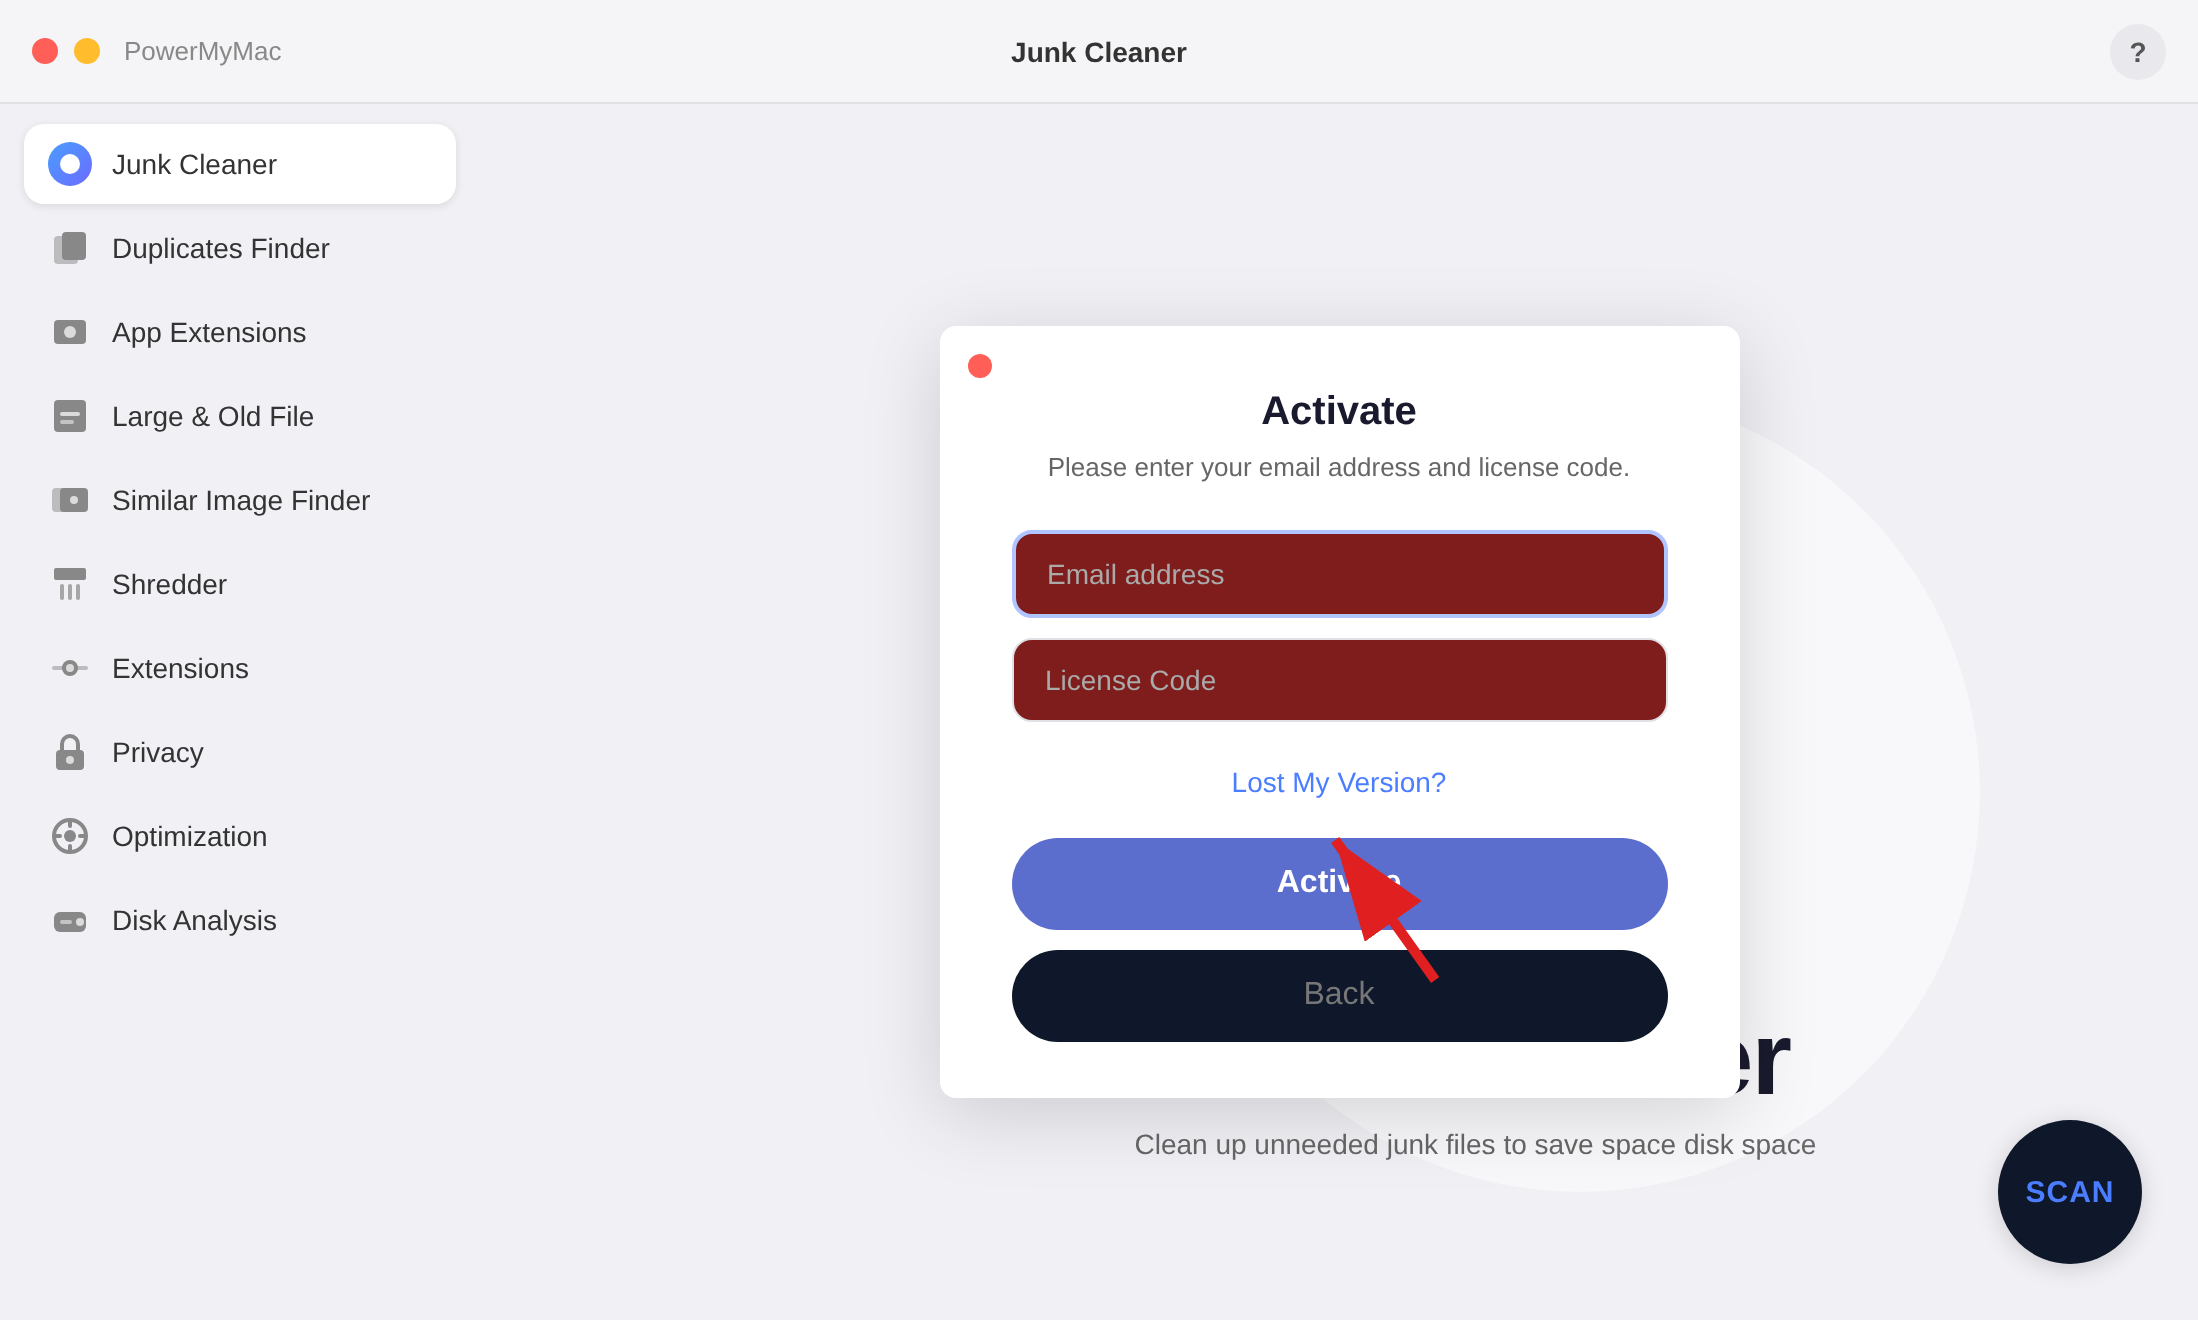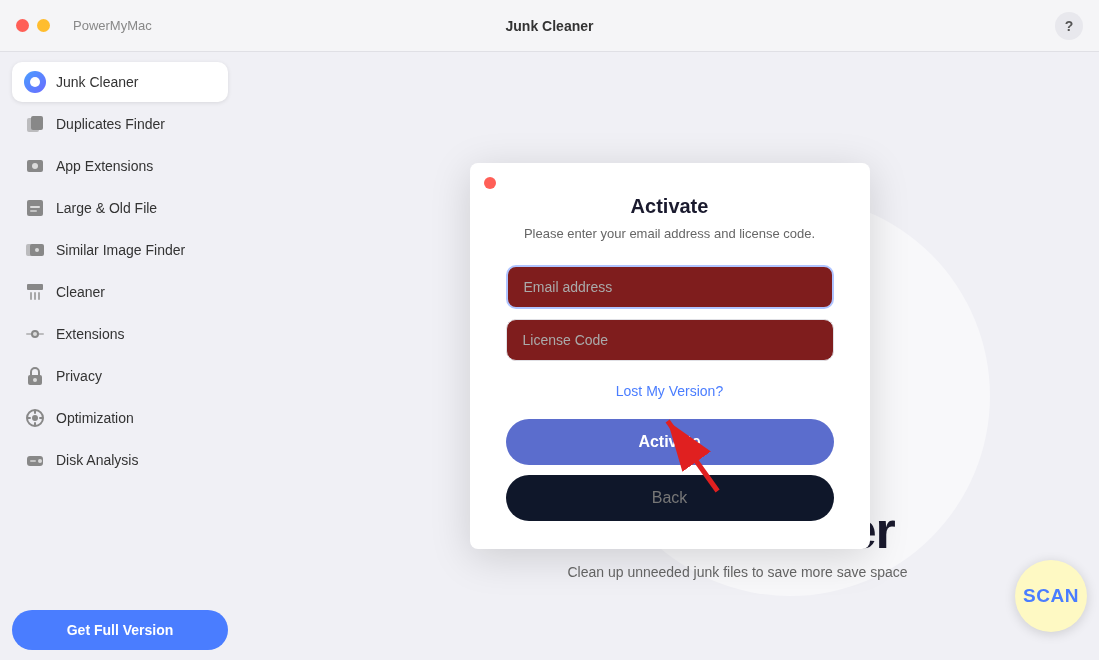--- a/index.html
+++ b/index.html
@@ -30,21 +30,21 @@
       align-items: center;
     }
     .traffic-light {
       width: 13px;
       height: 13px;
       border-radius: 50%;
     }
     .tl-red { background: #ff5f57; }
     .tl-yellow { background: #ffbd2e; }
     .app-name {
-      margin-left: 23px;
+      margin-left: 12px;
       font-size: 13px;
       color: #888;
       font-weight: 500;
     }
     .titlebar-center {
       position: absolute;
       left: 50%;
       transform: translateX(-50%);
       font-size: 14px;
       font-weight: 600;
@@ -177,28 +177,28 @@
     .bg-app-subtitle {
       font-size: 14px;
       color: #666;
       margin-top: 4px;
     }
 
     
     .scan-btn {
       position: absolute;
       bottom: 28px;
-      right: 12px;
+      right: 28px;
       width: 72px;
       height: 72px;
       border-radius: 50%;
-      background: #fef9c3;
+      background: #0f172a;
       border: none;
       box-shadow: 0 2px 12px rgba(0,0,0,0.15);
-      font-size: 19px;
+      font-size: 15px;
       font-weight: 700;
       color: #4a7dff;
       cursor: pointer;
       letter-spacing: 0.5px;
     }
 
     
     .modal-overlay {
       position: absolute;
       top: 0; left: 0; right: 0; bottom: 0;
@@ -366,21 +366,21 @@
 
     <div class="sidebar-item">
       <div class="sidebar-icon">
         <svg width="20" height="20" viewBox="0 0 20 20" fill="none">
           <rect x="2" y="2" width="16" height="6" rx="1" fill="#888"></rect>
           <rect x="5" y="10" width="2" height="8" rx="1" fill="#888" opacity="0.7"></rect>
           <rect x="9" y="10" width="2" height="8" rx="1" fill="#888" opacity="0.7"></rect>
           <rect x="13" y="10" width="2" height="8" rx="1" fill="#888" opacity="0.7"></rect>
         </svg>
       </div>
-      <span>Cleaner</span>
+      <span>Shredder</span>
     </div>
 
     <div class="sidebar-item">
       <div class="sidebar-icon">
         <svg width="20" height="20" viewBox="0 0 20 20" fill="none">
           <circle cx="10" cy="10" r="4" fill="#888"></circle>
           <rect x="1" y="9" width="18" height="2" rx="1" fill="#888" opacity="0.5"></rect>
           <circle cx="10" cy="10" r="2" fill="white" opacity="0.7"></circle>
         </svg>
       </div>
@@ -417,30 +417,29 @@
         <svg width="20" height="20" viewBox="0 0 20 20" fill="none">
           <rect x="2" y="6" width="16" height="10" rx="3" fill="#888"></rect>
           <circle cx="15" cy="11" r="2" fill="white" opacity="0.7"></circle>
           <rect x="5" y="10" width="6" height="2" rx="1" fill="white" opacity="0.5"></rect>
         </svg>
       </div>
       <span>Disk Analysis</span>
     </div>
 
     <div class="sidebar-spacer"></div>
-    <button class="get-full-btn">Get Full Version</button>
   </div>
 
   <div class="content">
 
     <div class="bg-circle"></div>
 
     <div class="bg-app-title">
       <div class="bg-app-name">Junk Cleaner</div>
-      <div class="bg-app-subtitle">Clean up unneeded junk files to save more save space</div>
+      <div class="bg-app-subtitle">Clean up unneeded junk files to save space disk space</div>
     </div>
 
     <div class="modal-overlay">
       <div class="modal">
         <div class="modal-close-dot"></div>
         <div class="modal-title">Activate</div>
         <div class="modal-subtitle">Please enter your email address and license code.</div>
         <input class="modal-input" type="email" placeholder="Email address" style="">
         <input class="modal-input no-focus" type="text" placeholder="License Code" style="">
         <a class="lost-license">Lost My Version?</a>

